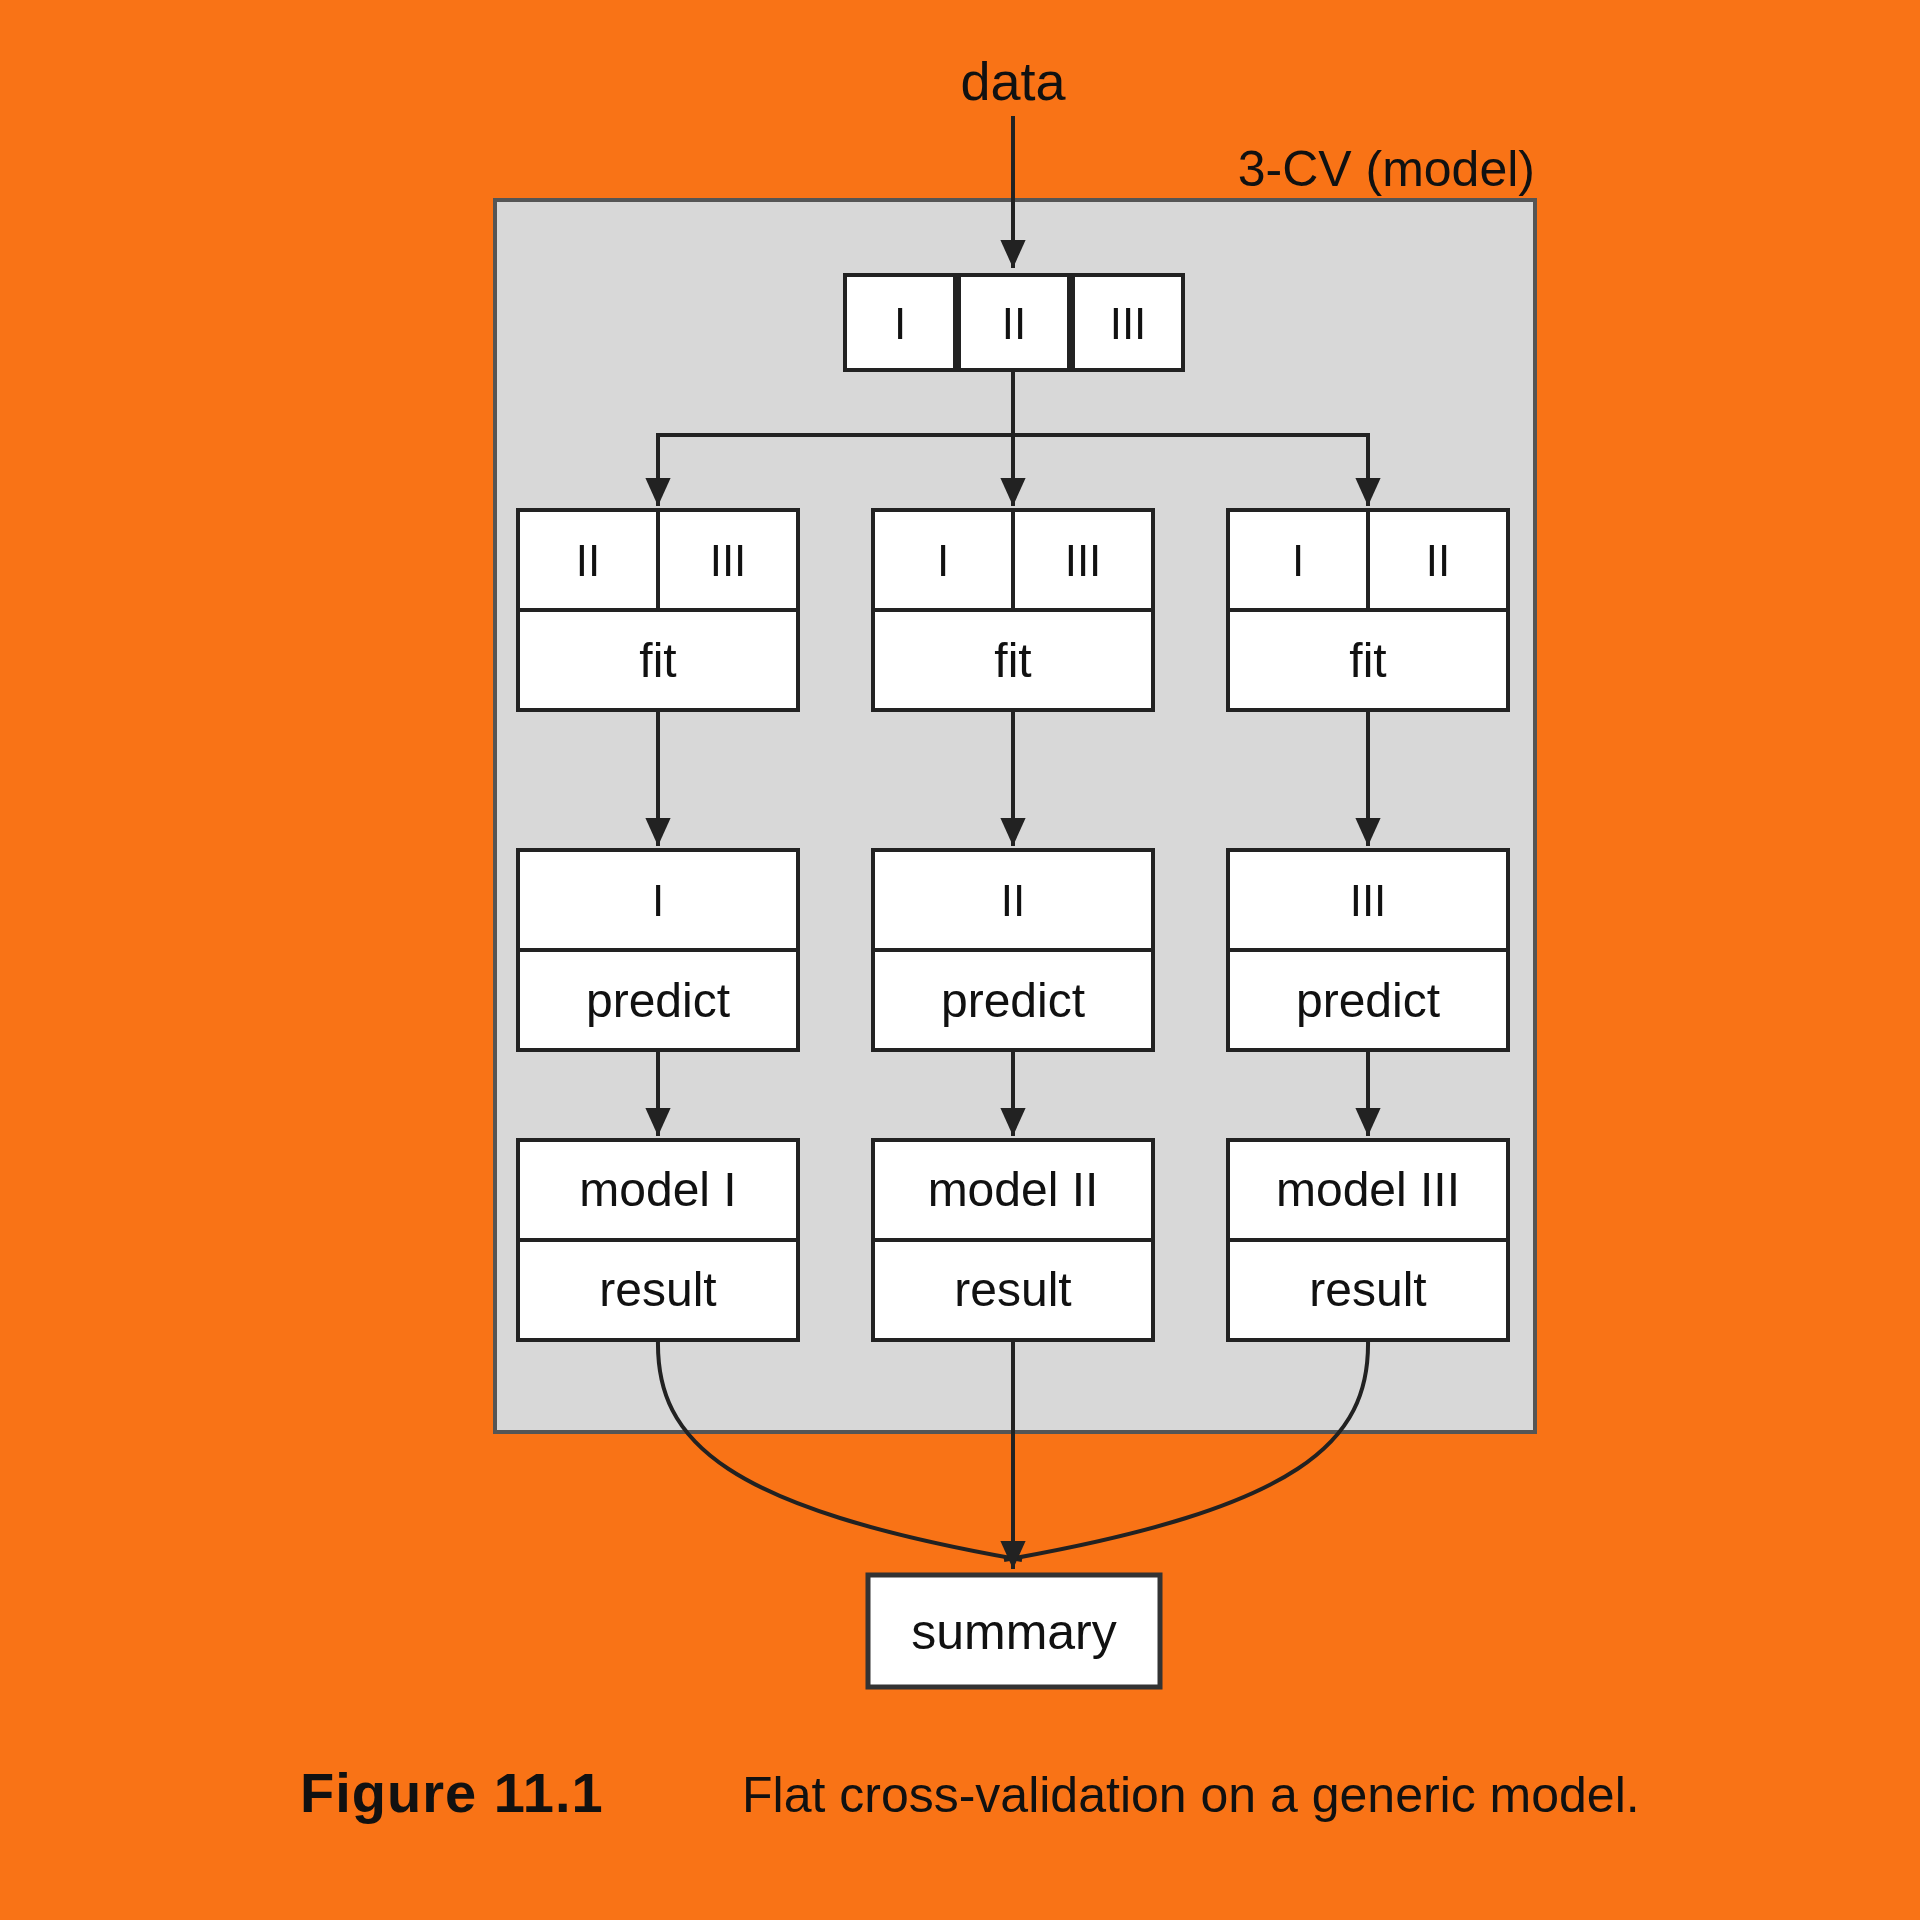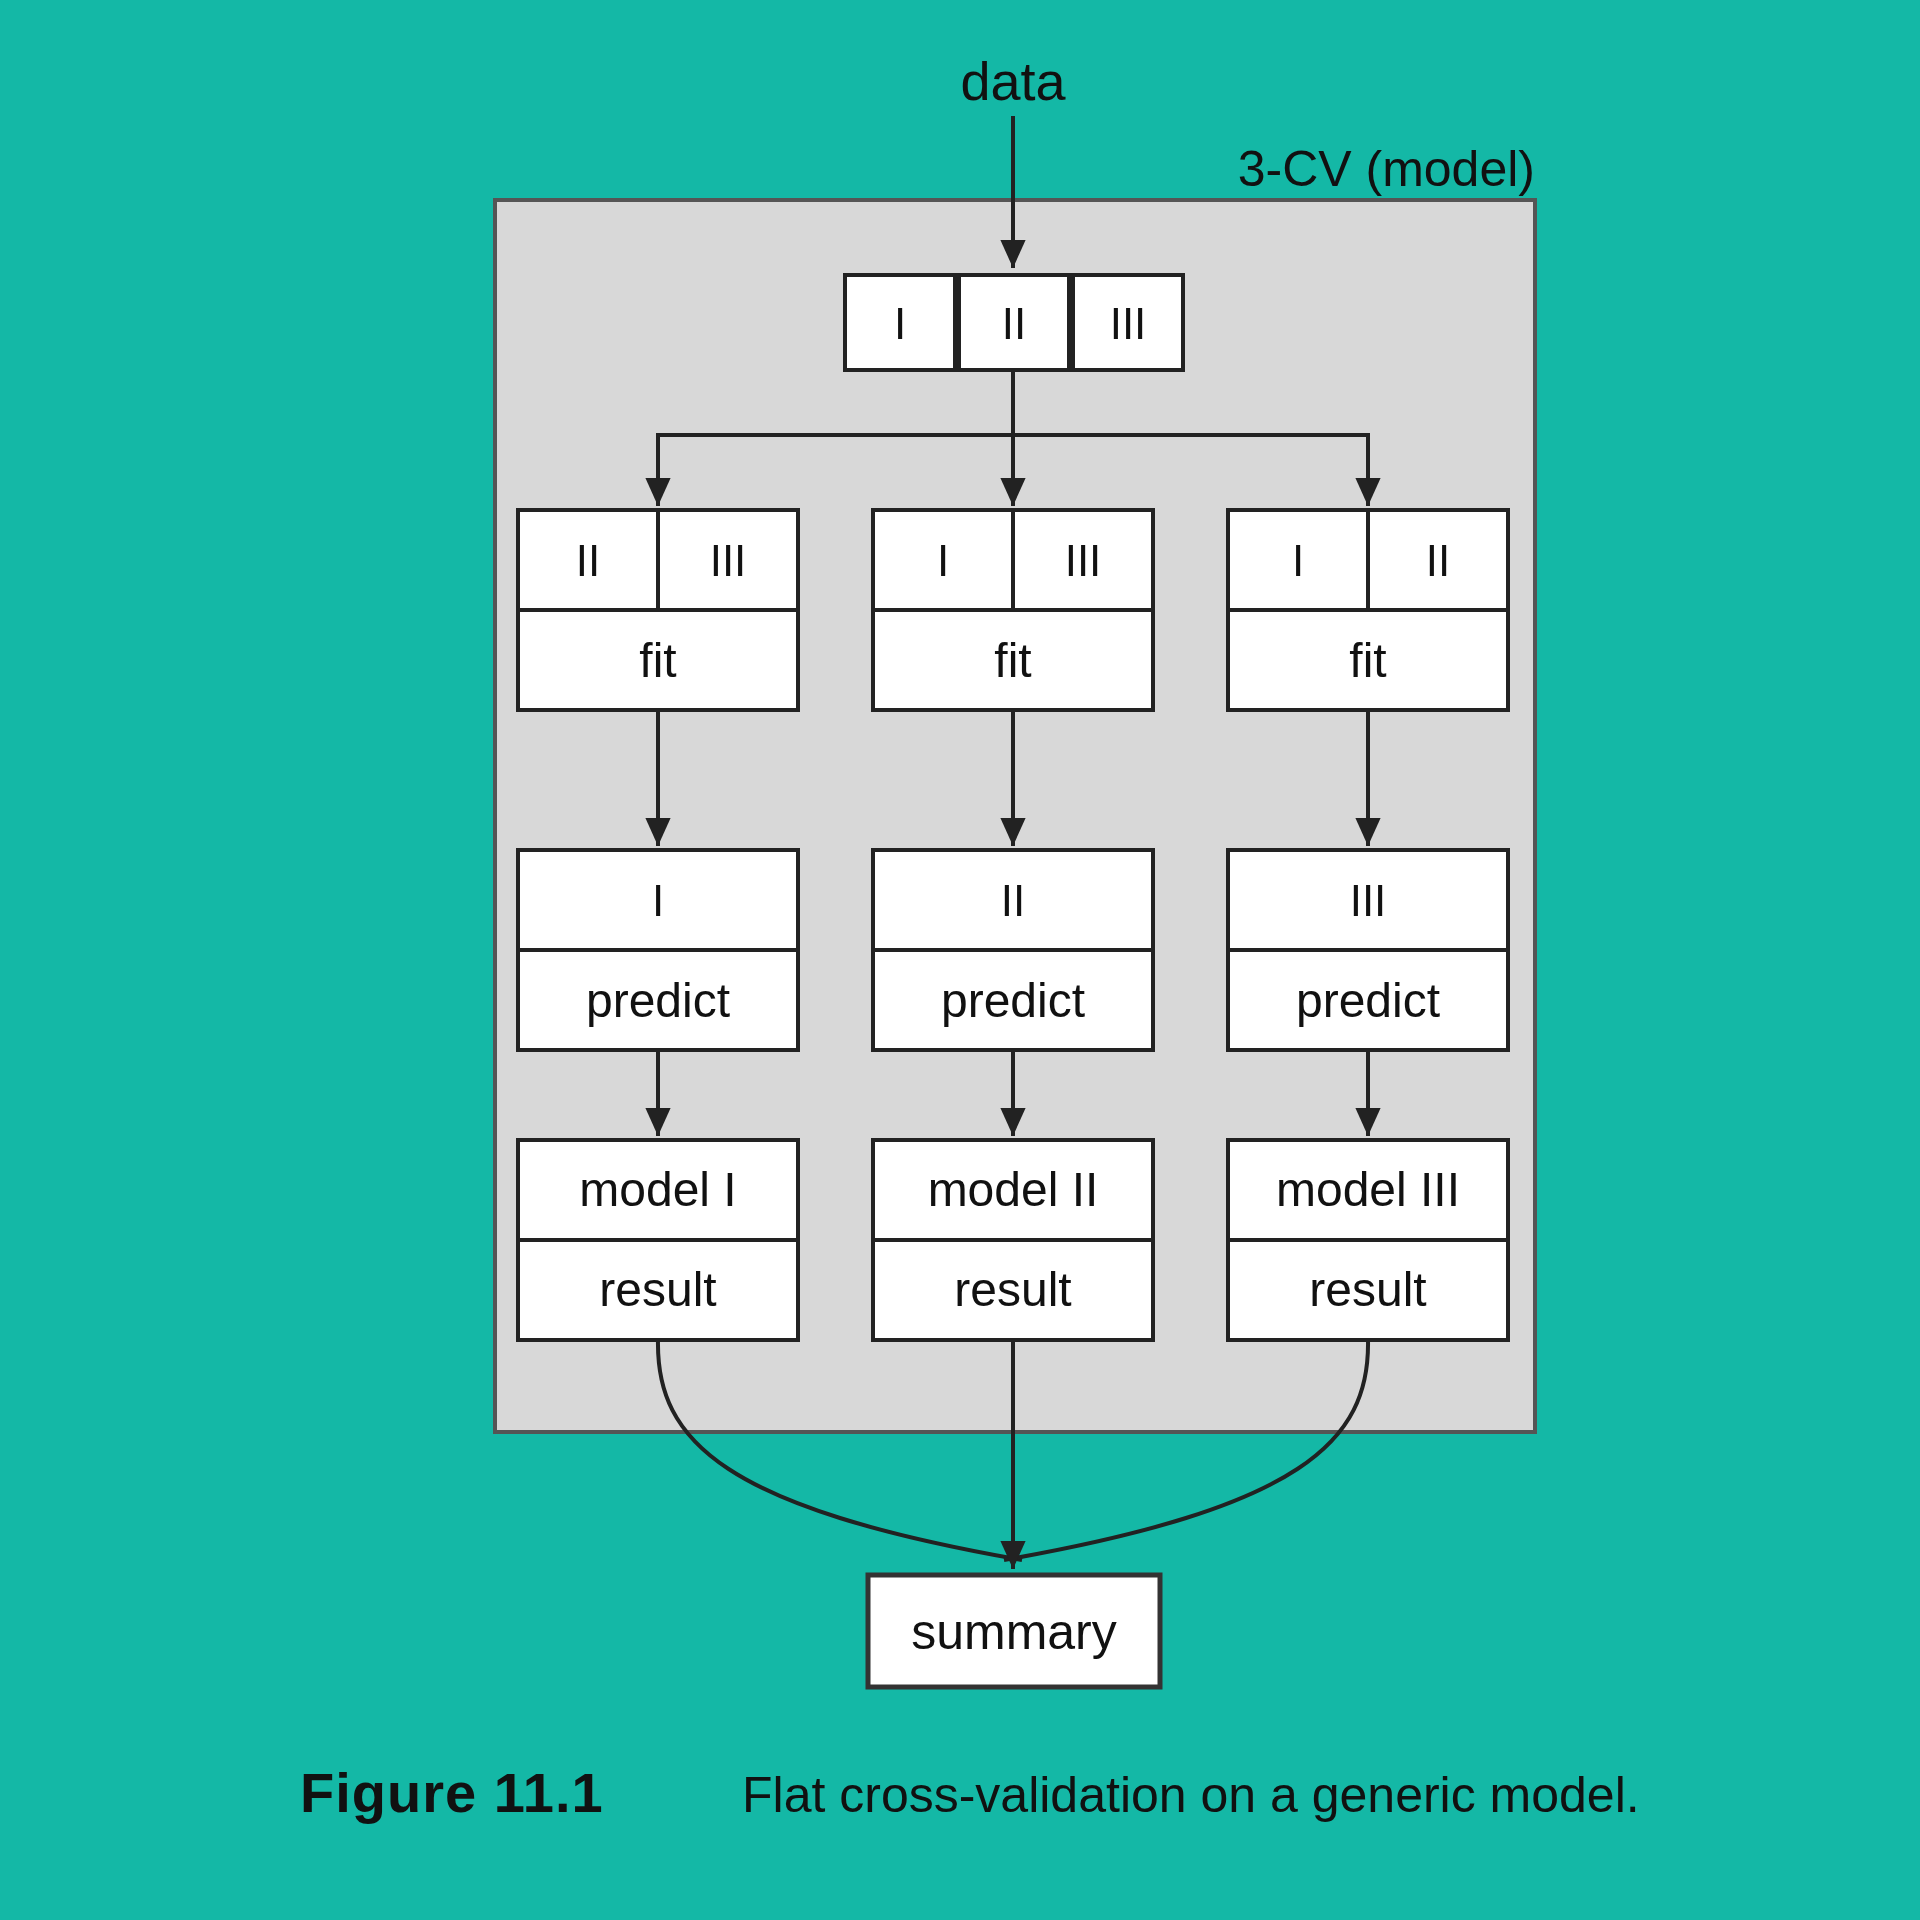--- a/index.html
+++ b/index.html
@@ -7,21 +7,21 @@
     padding: 0;
     background: #ffffff;
     width: 1920px;
     height: 1920px;
     font-family: "Liberation Sans", sans-serif;
   }
   #stage {
     position: relative;
     width: 1920px;
     height: 1920px;
-    background: #14b8a6;
+    background: #f97316;
     overflow: hidden;
   }
   svg text {
     font-family: "Liberation Sans", sans-serif;
     fill: #111111;
   }
   .panel {
     stroke: #555555;
     stroke-width: 4;
   }

